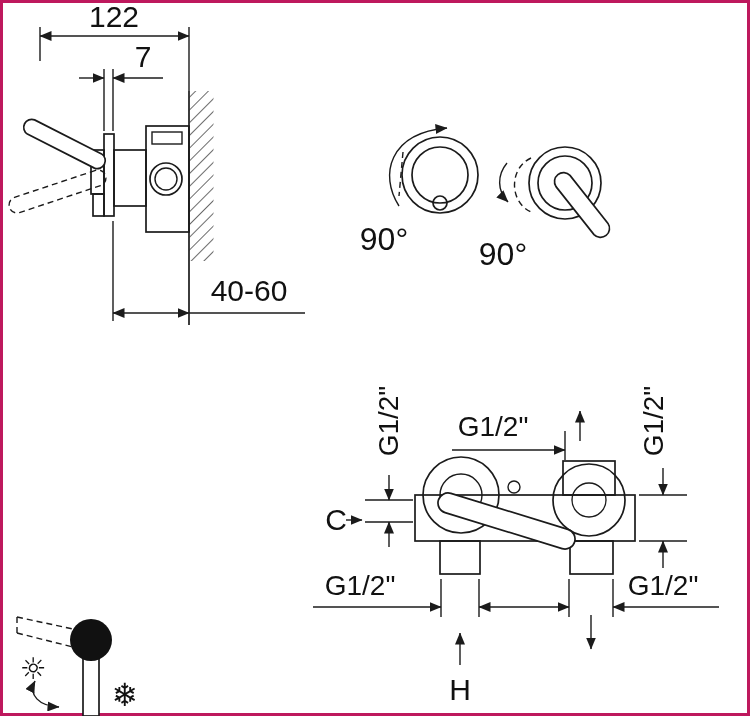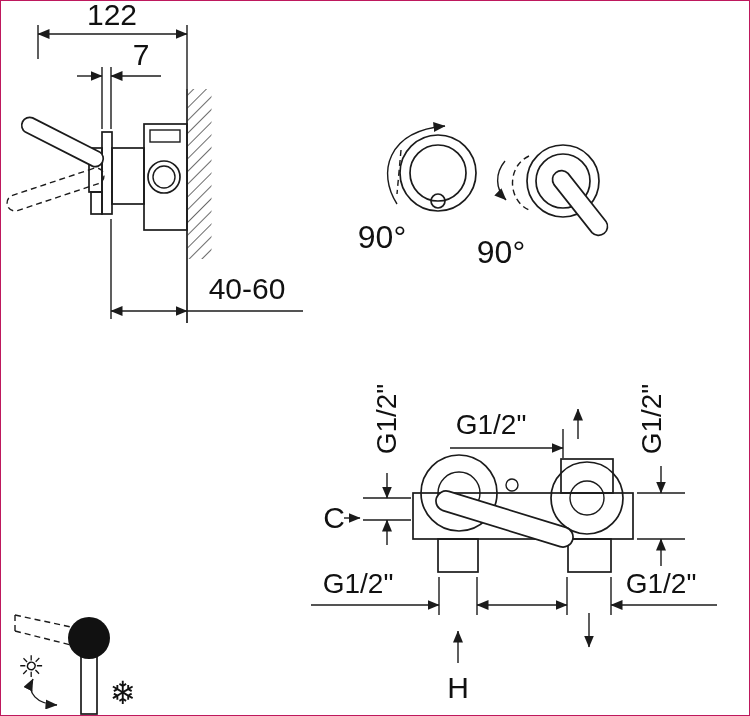--- a/index.html
+++ b/index.html
@@ -1,18 +1,18 @@
 <!DOCTYPE html>
 <html><head>
 <meta charset="utf-8">
 <style>
   html,body { margin:0; padding:0; background:#fff; }
   .stage {
     position:relative; width:750px; height:716px; background:#ffffff;
-    border:1px solid #be185d; box-sizing:border-box;
+    border:3px solid #be185d; box-sizing:border-box;
     font-family:"Liberation Sans", sans-serif;
   }
   svg { display:block; }
   .ln   { stroke:#1b1b1b; stroke-width:1.7; fill:none; }
   .thin { stroke:#1b1b1b; stroke-width:1.4; fill:none; }
   .dash { stroke-dasharray:6 4; }
   .wfill{ fill:#ffffff; }
   .blk  { fill:#111111; stroke:none; }
   text  { fill:#111111; font-family:"Liberation Sans", sans-serif; }
   .t28 { font-size:28px; }

